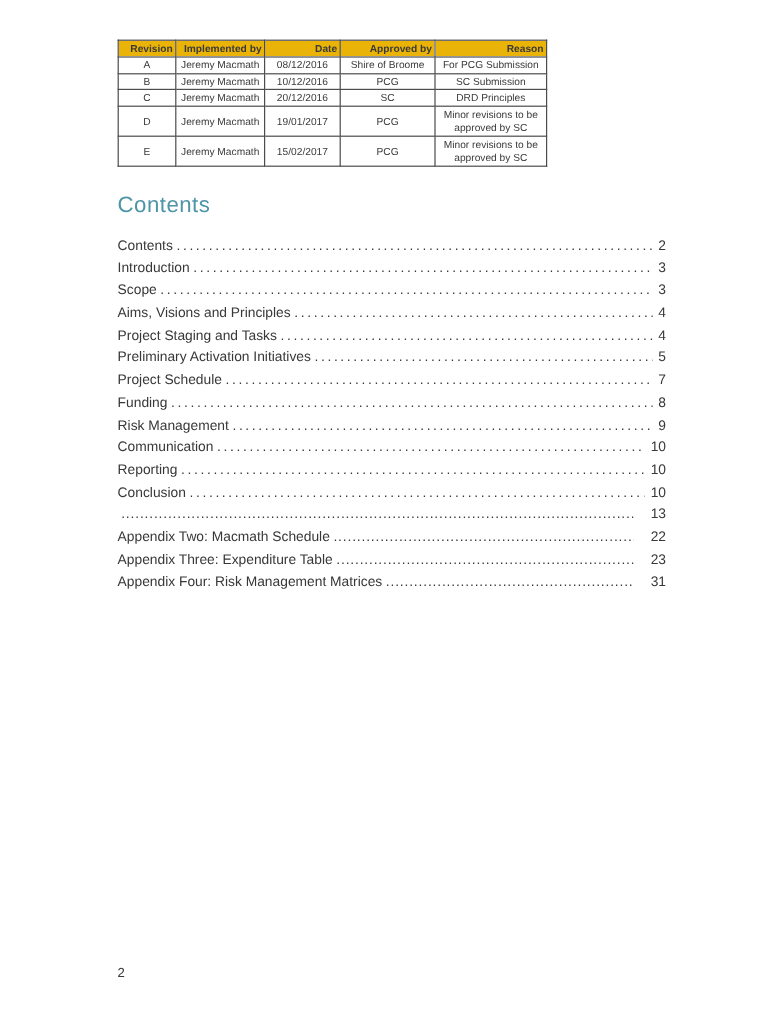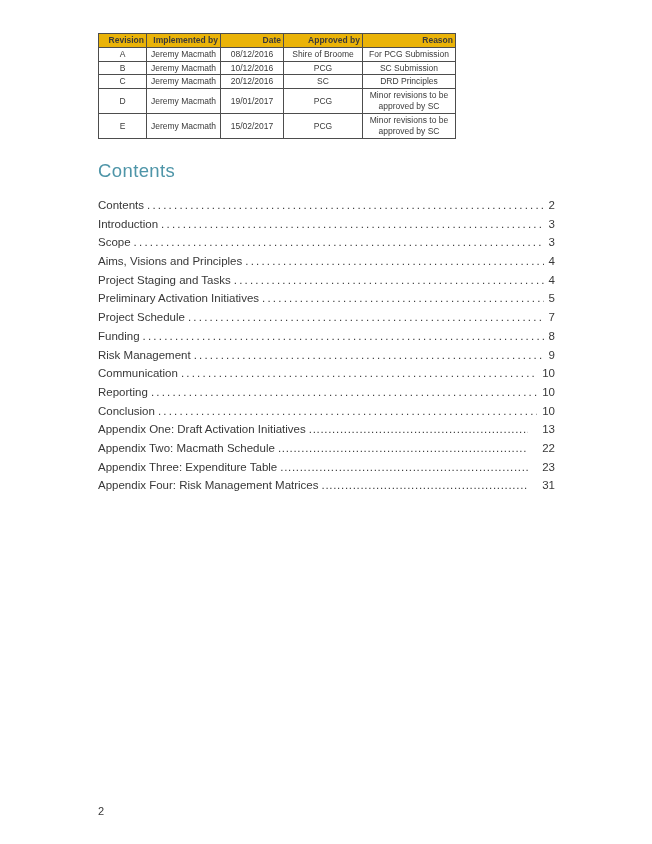--- a/index.html
+++ b/index.html
@@ -209,21 +209,20 @@
       <span class="toc-label">Reporting</span>
       <span class="toc-dots spaced">....................................................................................................................................................................................................................................................................</span>
       <span class="toc-page">10</span>
     </div>
     <div class="toc-row spaced">
       <span class="toc-label">Conclusion</span>
       <span class="toc-dots spaced">....................................................................................................................................................................................................................................................................</span>
       <span class="toc-page">10</span>
     </div>
     <div class="toc-row dense">
-      <span class="toc-label">Appendix One: Draft Activation Initiatives</span>
       <span class="toc-dots dense">....................................................................................................................................................................................................................................................................</span>
       <span class="toc-page">13</span>
     </div>
     <div class="toc-row dense">
       <span class="toc-label">Appendix Two: Macmath Schedule</span>
       <span class="toc-dots dense">....................................................................................................................................................................................................................................................................</span>
       <span class="toc-page">22</span>
     </div>
     <div class="toc-row dense">
       <span class="toc-label">Appendix Three: Expenditure Table</span>

